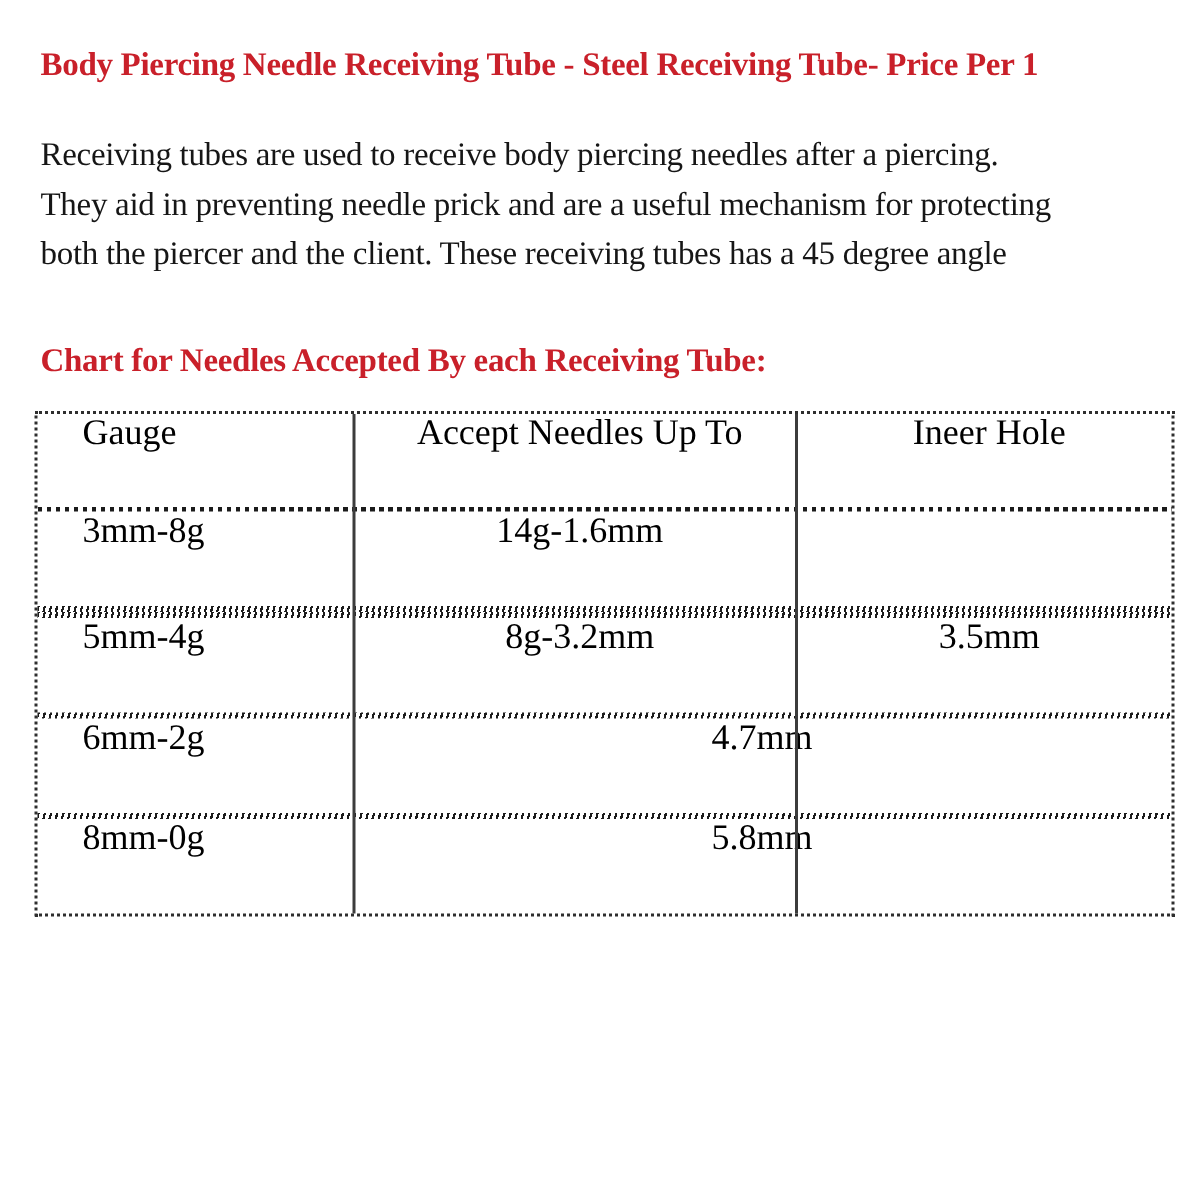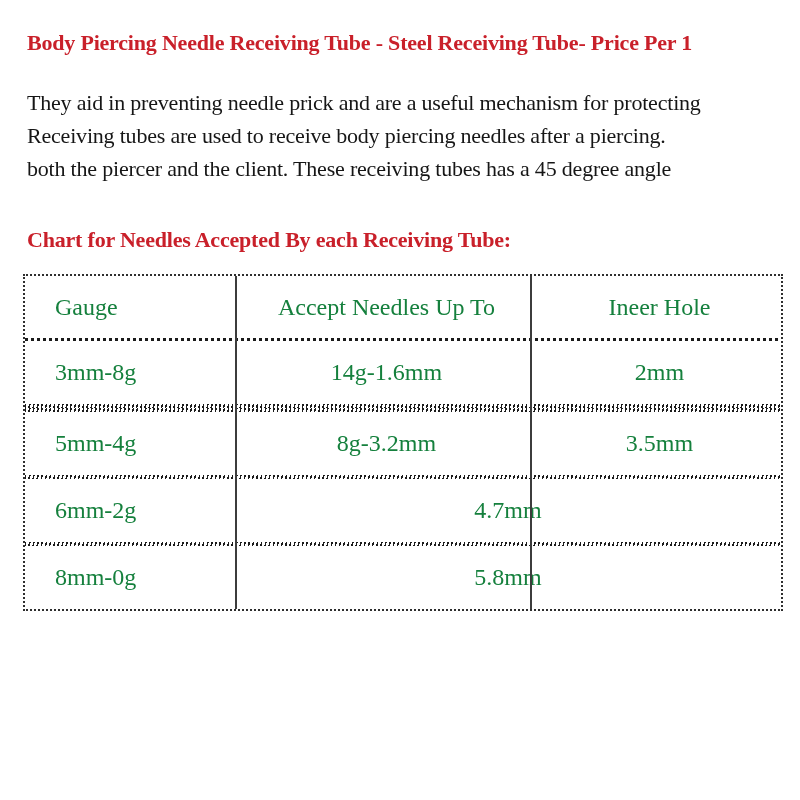--- a/index.html
+++ b/index.html
@@ -54,23 +54,23 @@
     bottom: 0;
     width: 2px;
     background: #3c3c3c;
     z-index: 2;
   }
   .vline-1 { left: 210px; }
   .vline-2 { left: 505px; }
 
   .t-row {
     display: flex;
-    align-items: center;
+    align-items: flex-start;
     height: 63px;
-    color: #15803d;
+    color: #000000;
     font-size: 24px;
   }
   .t-row.header { height: 62px; }
   .cell { overflow: hidden; white-space: nowrap; }
   .cell.c1 { width: 210px; padding-left: 30px; box-sizing: border-box; text-align: left; }
   .cell.c2 { width: 303px; text-align: center; }
   .cell.c3 { flex: 1; text-align: center; }
 
   .sep { height: 4px; position: relative; z-index: 1; }
   .sep-dotted {
@@ -83,42 +83,41 @@
   }
 </style>
 </head>
 <body>
 
 <div class="canvas">
 
   <h1 class="red-heading title">Body Piercing Needle Receiving Tube - Steel Receiving Tube- Price Per 1</h1>
 
   <p class="description">
+    <span class="line">Receiving tubes are used to receive body piercing needles after a piercing.</span>
     <span class="line">They aid in preventing needle prick and are a useful mechanism for protecting</span>
-    <span class="line">Receiving tubes are used to receive body piercing needles after a piercing.</span>
     <span class="line">both the piercer and the client. These receiving tubes has a 45 degree angle</span>
   </p>
 
   <h2 class="red-heading section-heading">Chart for Needles Accepted By each Receiving Tube:</h2>
 
   <div class="needle-table">
     <div class="vline vline-1"></div>
     <div class="vline vline-2"></div>
 
     <div class="t-row header">
       <div class="cell c1">Gauge</div>
       <div class="cell c2">Accept Needles Up To</div>
       <div class="cell c3">Ineer Hole</div>
     </div>
     <div class="sep sep-dotted"></div>
 
     <div class="t-row">
       <div class="cell c1">3mm-8g</div>
       <div class="cell c2">14g-1.6mm</div>
-      <div class="cell c3">2mm</div>
     </div>
     <div class="sep sep-hatch"></div>
 
     <div class="sep sep-hatch"></div>
 
     <div class="t-row">
       <div class="cell c1">5mm-4g</div>
       <div class="cell c2">8g-3.2mm</div>
       <div class="cell c3">3.5mm</div>
     </div>

